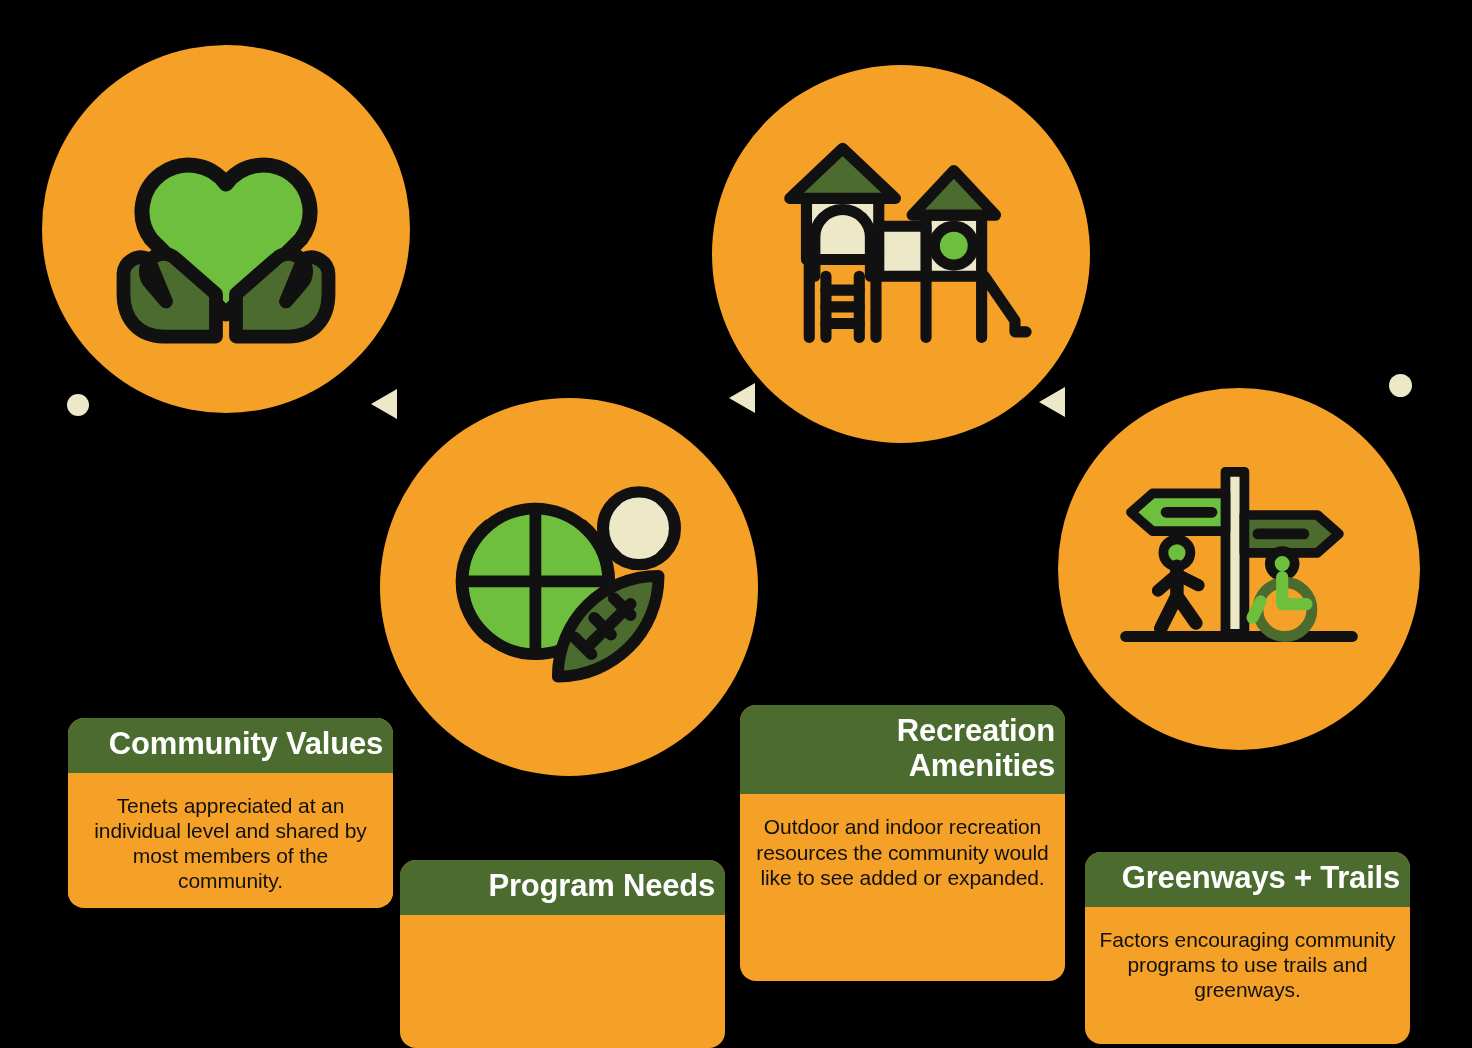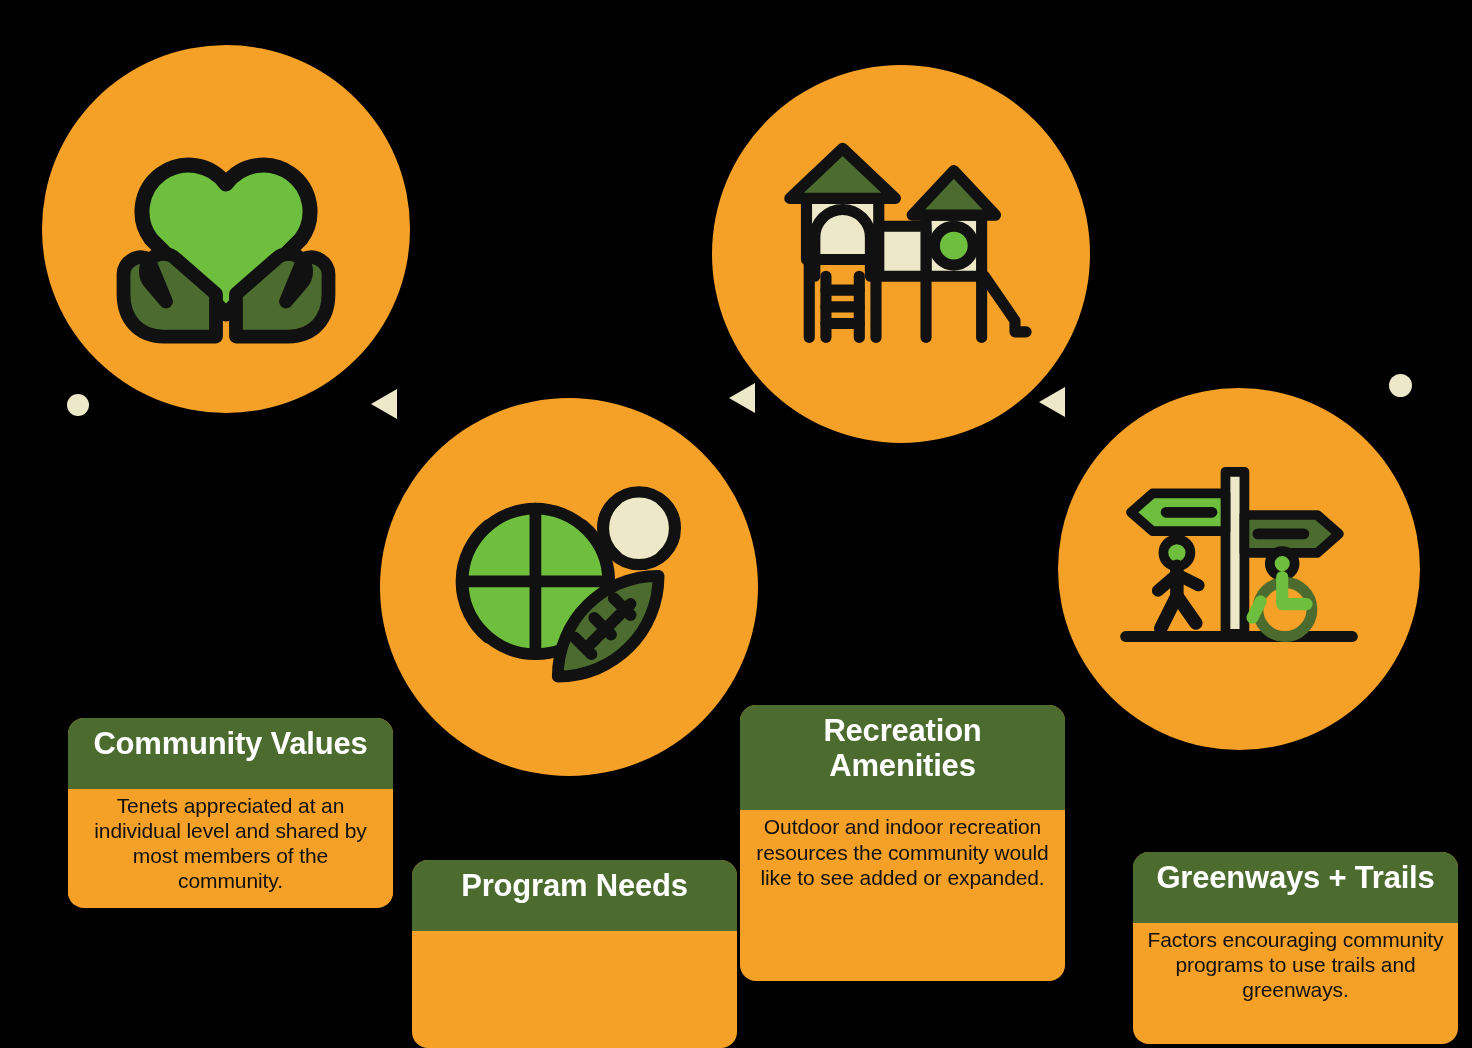--- a/index.html
+++ b/index.html
@@ -49,43 +49,43 @@
     position: absolute;
     border-radius: 16px;
     overflow: hidden;
     background: #F5A027;
     box-sizing: border-box;
   }
   .card-head {
     background: #4C6B2F;
     color: #FFFFFF;
     font-weight: bold;
-    text-align: center;
+    text-align: right;
     line-height: 1.12;
-    padding: 9px 10px 27px 10px;
+    padding: 9px 10px 11px 10px;
     box-sizing: border-box;
     letter-spacing: -0.2px;
   }
   .card-body {
     background: #F5A027;
     color: #111111;
     text-align: center;
     line-height: 1.2;
-    padding: 4px 12px 12px 12px;
+    padding: 20px 12px 12px 12px;
     box-sizing: border-box;
     font-size: 21px;
     letter-spacing: -0.1px;
   }
   .card .card-head { font-size: 31px; }
 
   
   #card-community-values { left: 68px;   top: 718px; width: 325px; height: 190px; }
-  #card-program-needs    { left: 412px;  top: 860px; width: 325px; height: 188px; }
+  #card-program-needs    { left: 400px;  top: 860px; width: 325px; height: 188px; }
   #card-recreation       { left: 740px;  top: 705px; width: 325px; height: 276px; }
-  #card-greenways        { left: 1085px; top: 852px; width: 325px; height: 192px; margin-left: 48px; }
+  #card-greenways        { left: 1085px; top: 852px; width: 325px; height: 192px; }
 </style>
 </head>
 <body>
 
 <div id="stage">
 
   <div class="deco-dot" style="left:67px; top:394px; width:22px; height:22px;"></div>
   <div class="deco-dot" style="left:1389px; top:374px; width:23px; height:23px;"></div>
 
   <div class="deco-tri left" style="left:371px; top:389px;"></div>

